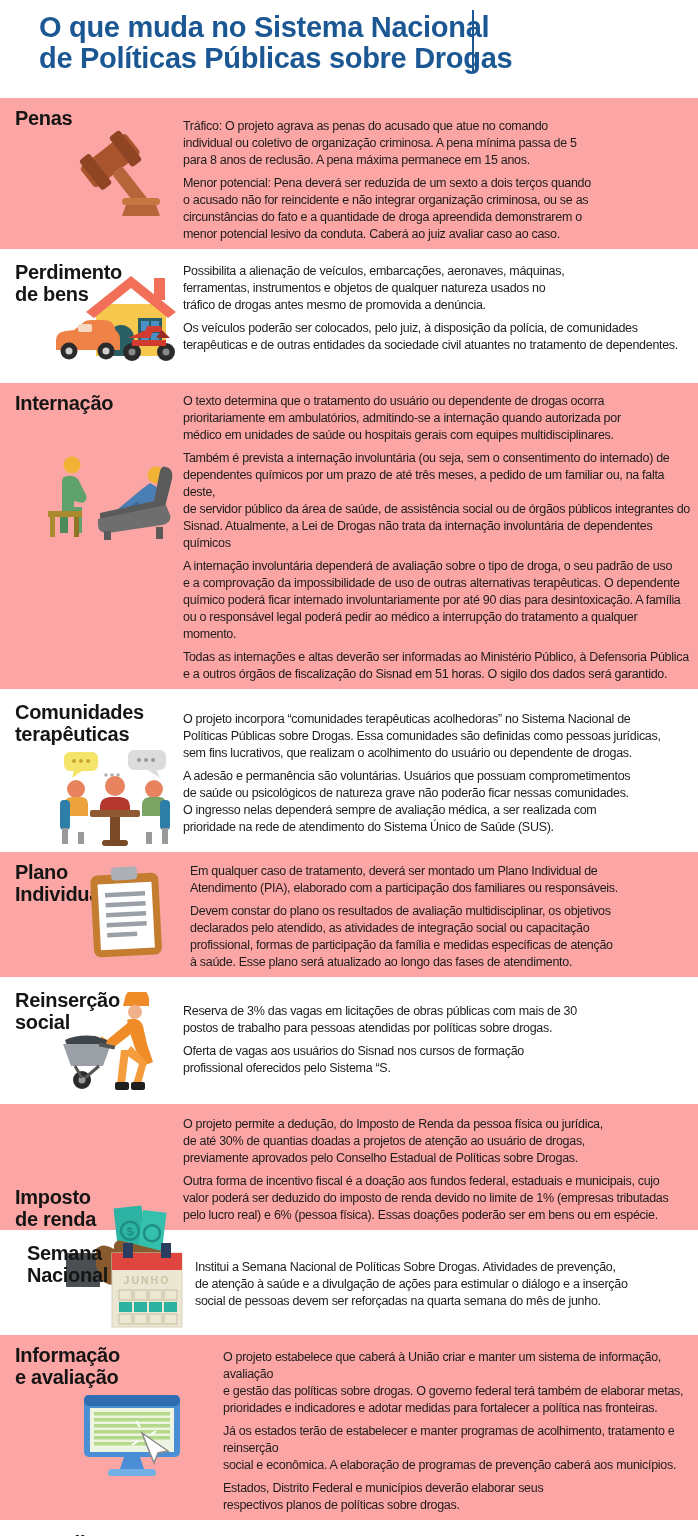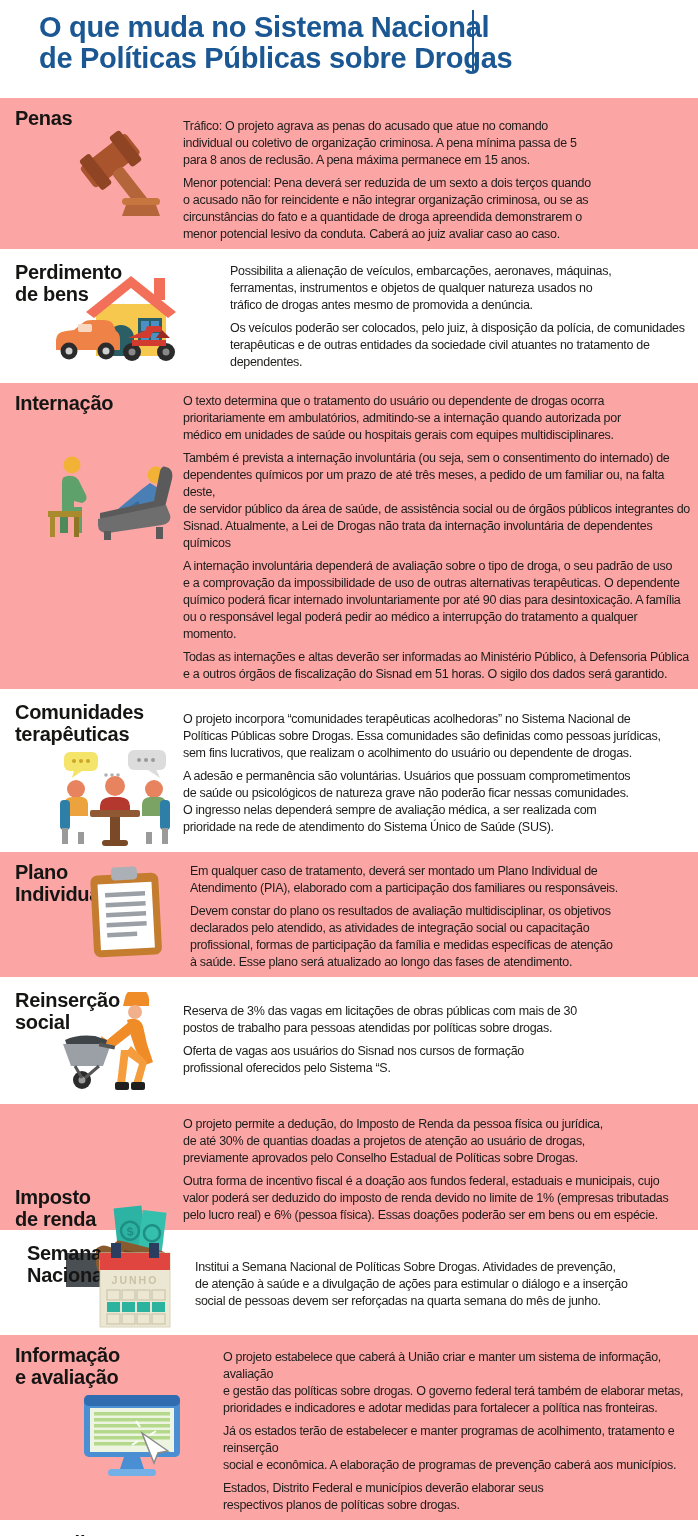--- a/index.html
+++ b/index.html
@@ -9,37 +9,37 @@
   .title-caret{position:absolute;left:433px;top:10px;width:2px;height:62px;background:#1a5793;}
   section{display:flex;align-items:stretch;overflow:visible;}
   section.gray{background:#fca5a5;margin:3px 0;}
   .left{position:relative;width:183px;flex:none;}
   .left h2{margin:0;padding:9px 0 0 15px;font-size:20px;line-height:22px;font-weight:bold;color:#151514;white-space:pre-line;letter-spacing:-0.3px;}
   .icon{position:absolute;line-height:0;}
   .content{flex:1;padding-right:6px;box-sizing:border-box;}
   .content p{margin:0 0 6px 0;font-size:12.5px;line-height:17px;letter-spacing:-0.3px;white-space:pre-line;color:#1d1d1b;}
   
   .s-penas{min-height:132px;}        .s-penas .content{padding-top:20px;}
-  .s-perdimento{min-height:128px;gap:47px;}   .s-perdimento .content{padding-top:11px;}
+  .s-perdimento{min-height:128px;}   .s-perdimento .content{padding-top:11px;}
   .s-internacao{min-height:244px;}   .s-internacao .content{padding-top:10px;}
   .s-comunidades{min-height:157px;}  .s-comunidades .content{padding-top:19px;}
   .s-plano{min-height:112px;gap:7px;}        .s-plano .content{padding-top:11px;}
   .s-reinsercao{min-height:121px;}   .s-reinsercao .content{padding-top:23px;}
   .s-imposto{min-height:118px;align-items:flex-end;}      .s-imposto .content{padding-top:12px;}
   .s-semana{min-height:99px;padding-left:12px;}        .s-semana .content{padding-top:26px;}
   .s-informacao{min-height:144px;gap:40px;}   .s-informacao .content{padding-top:14px;}
   .s-conselhos{min-height:154px;}    .s-conselhos .content{padding-top:19px;}
   .i-penas{left:60px;top:22px;}
   .i-perdimento{left:50px;top:16px;}
   .i-internacao{left:38px;top:66px;}
   .i-comunidades{left:52px;top:56px;}
   .i-plano{left:80px;top:12px;}
   .i-reinsercao{left:55px;top:12px;}
   .i-imposto{left:66px;top:28px;}
-  .i-semana{left:86px;top:8px;}
+  .i-semana{left:98px;top:8px;}
   .i-informacao{left:78px;top:56px;}
   .i-conselhos{left:58px;top:34px;}
 </style>
 </head>
 <body>
 
 <header class="page-header">
   <h1 class="page-title">O que muda no Sistema Nacional
 de Políticas Públicas sobre Drogas</h1>
   <div class="title-caret"></div>

